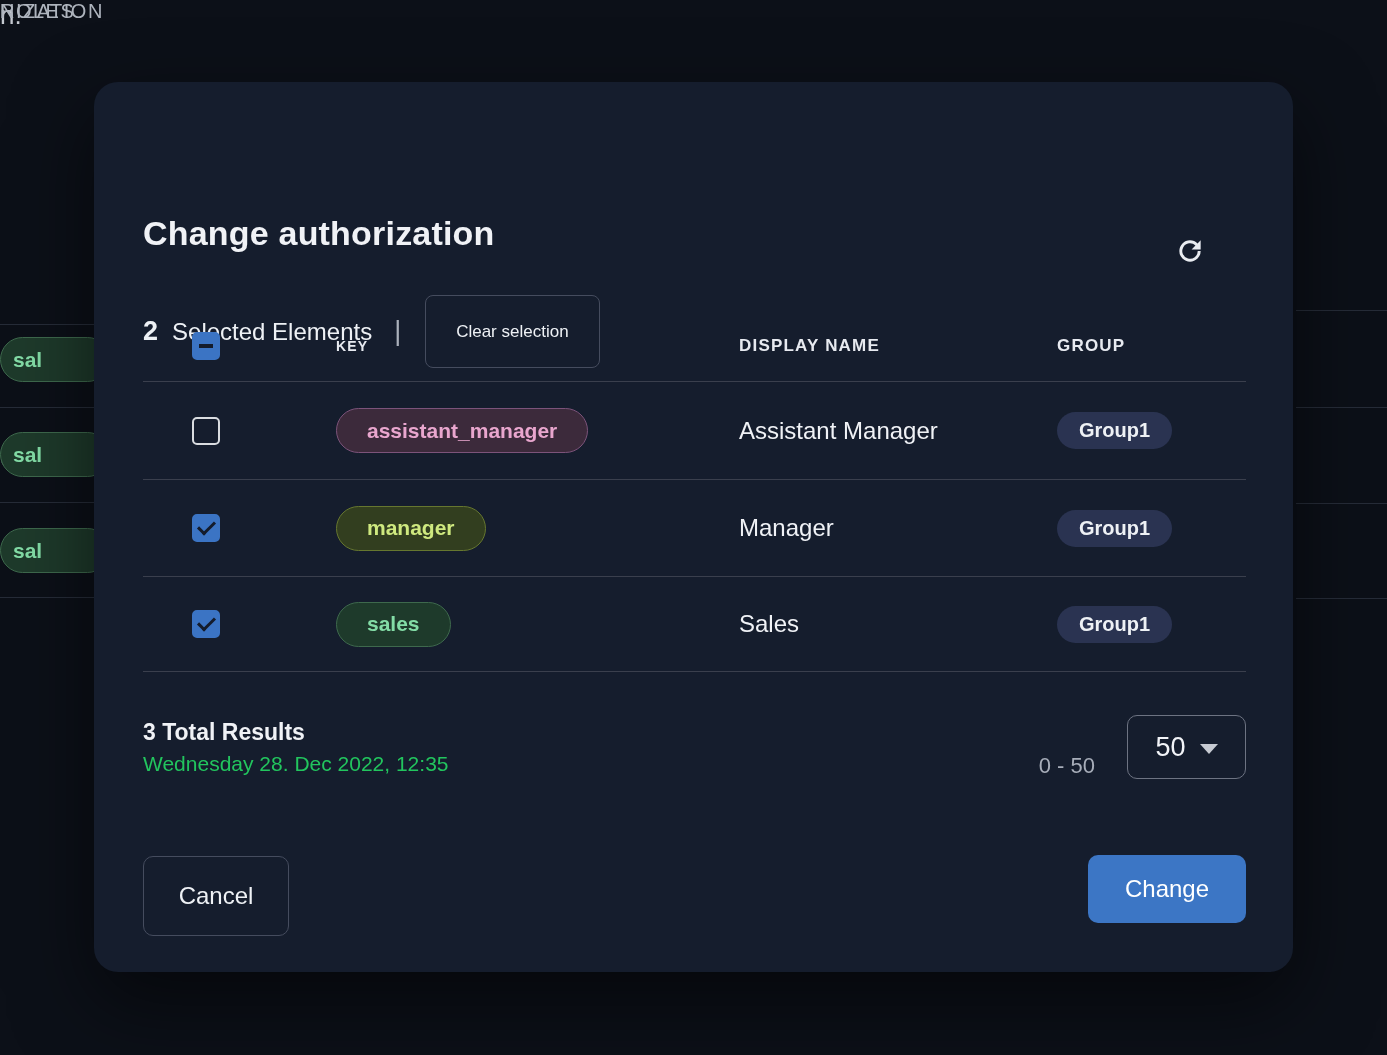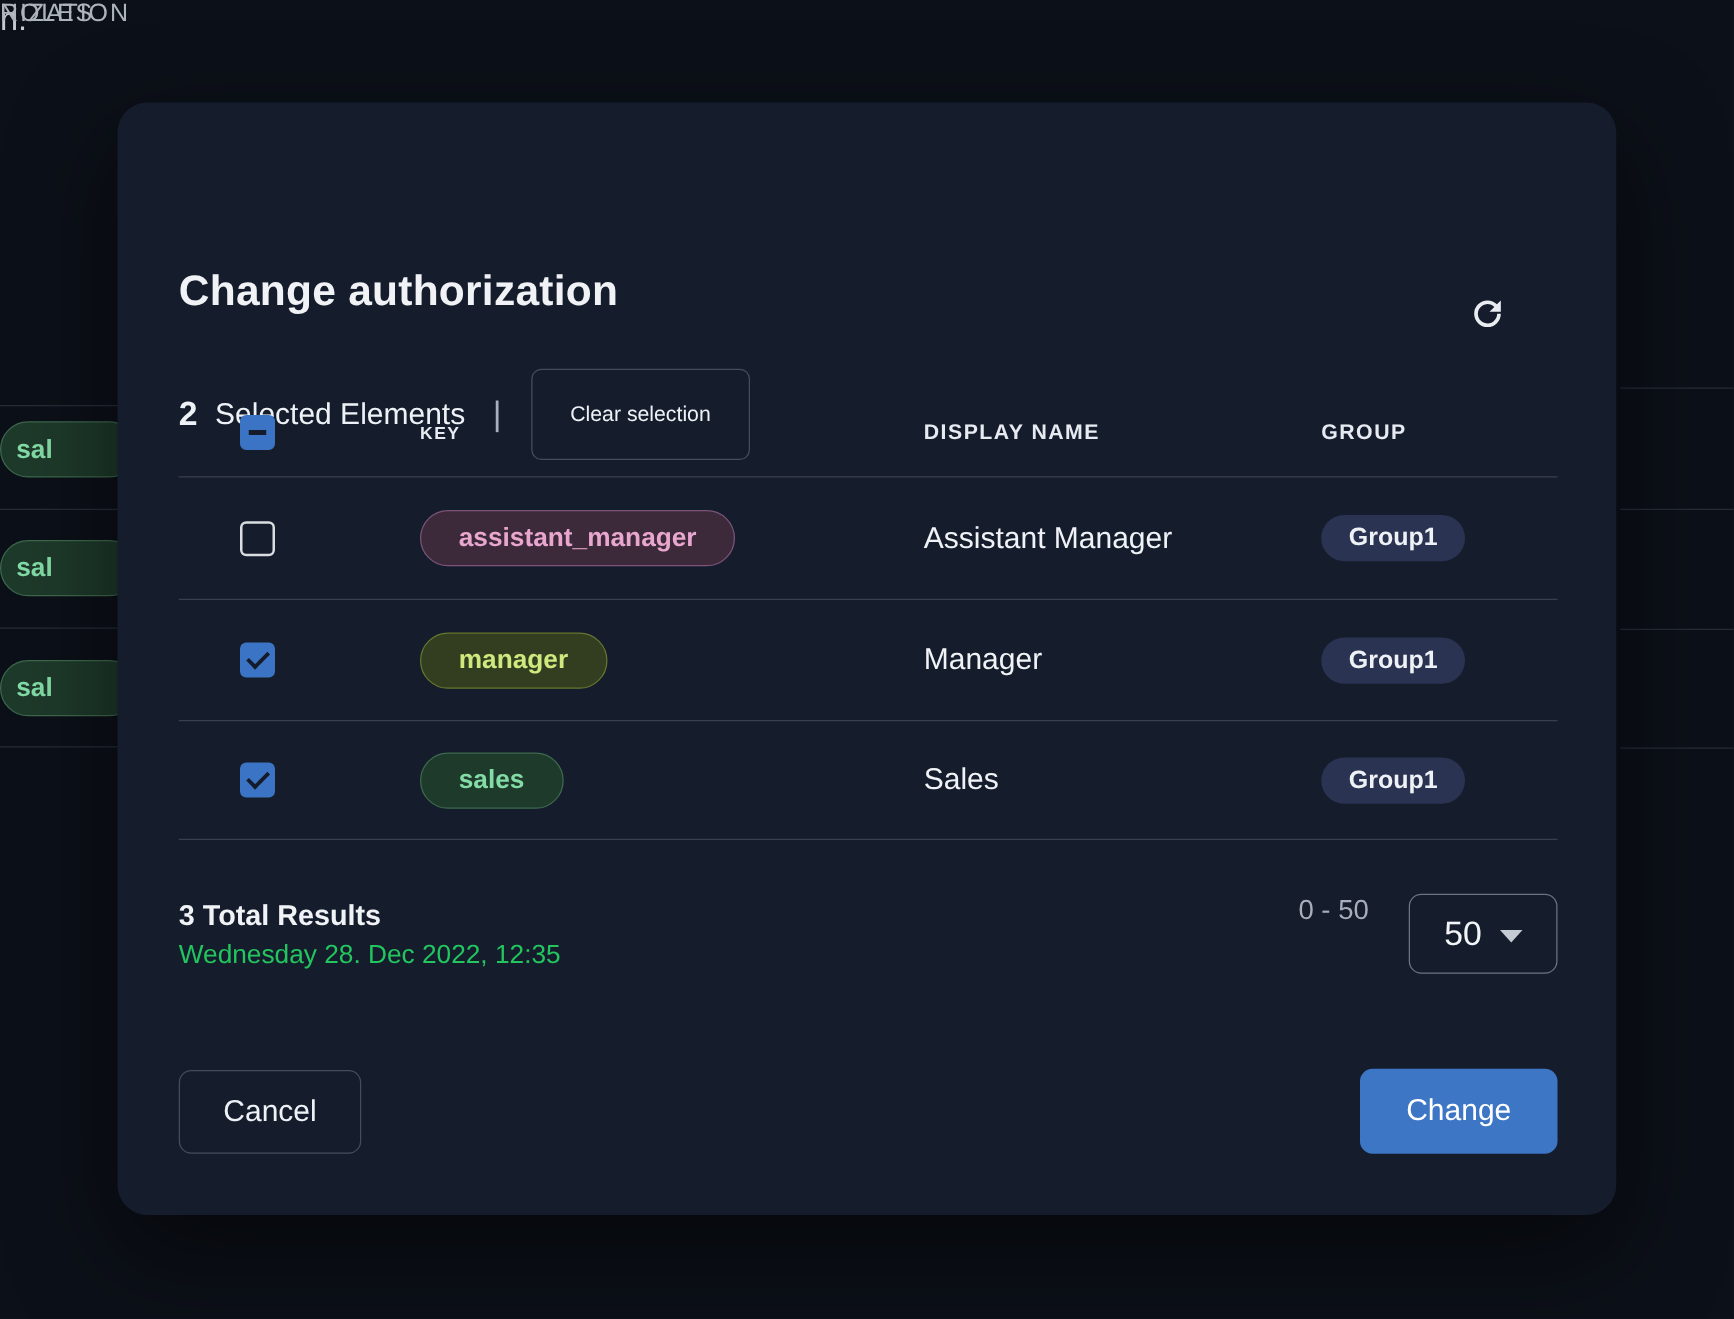--- a/index.html
+++ b/index.html
@@ -96,37 +96,37 @@
 
   .group-badge {
     height:37px; padding:0 22px; border-radius:19px; background:#2a3351;
     display:flex; align-items:center; font-size:20px; font-weight:600; color:#eef1f5;
   }
 
   
   .results-block { position:absolute; left:49px; top:637px; }
   .results-total { font-size:23px; font-weight:600; color:#f0f2f6; }
   .results-date { font-size:21px; color:#22c55e; margin-top:6px; }
-  .paging { position:absolute; right:47px; top:633px; height:64px; display:flex; align-items:flex-start; }
+  .paging { position:absolute; right:47px; top:633px; height:64px; display:flex; align-items:flex-end; }
   .range-label { font-size:22px; color:#a7adb9; margin-right:32px; }
   .page-size {
     width:119px; height:64px; border:1.5px solid #6d7382; border-radius:10px;
     background:transparent; cursor:pointer;
     display:flex; align-items:center; justify-content:center; gap:14px;
   }
   .page-size-value { font-size:27px; color:#f2f4f8; }
   .caret-down {
     width:0; height:0; margin-top:3px;
     border-left:9px solid transparent; border-right:9px solid transparent;
     border-top:10px solid #c6cad2;
   }
 
   
   .cancel-btn {
-    position:absolute; left:49px; top:774px; width:146px; height:67px;
+    position:absolute; left:49px; top:774px; width:146px; height:80px;
     border:1px solid #454c5e; border-radius:10px; background:transparent;
     color:#eef1f5; font-size:24px; font-family:"Liberation Sans", sans-serif; cursor:pointer;
   }
   .change-btn {
     position:absolute; left:994px; top:773px; width:158px; height:68px;
     border:none; border-radius:10px; background:#3c76c5;
     color:#ffffff; font-size:24px; font-family:"Liberation Sans", sans-serif; cursor:pointer;
   }
 </style>
 </head>

